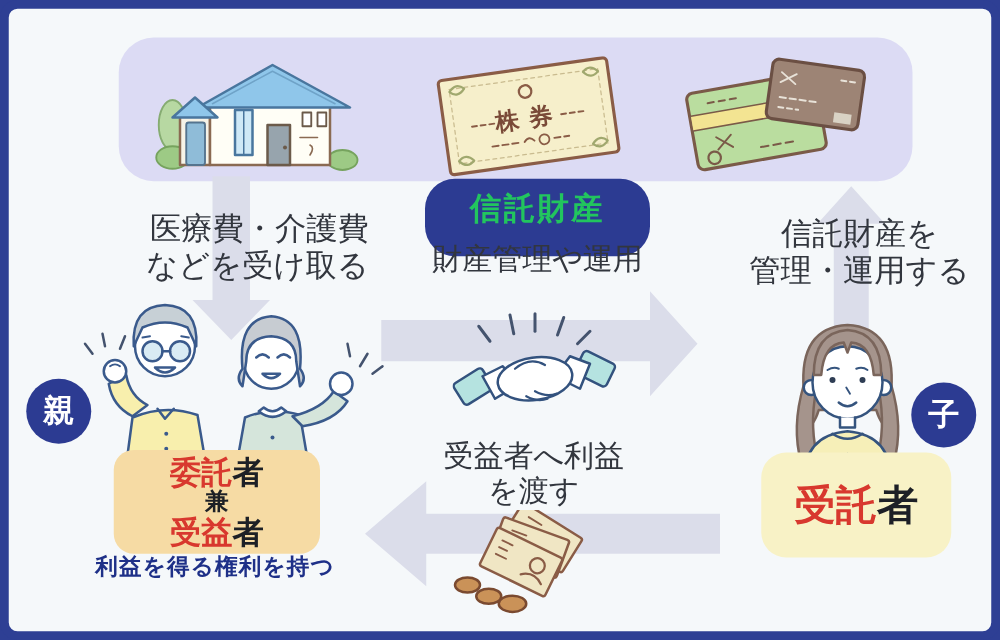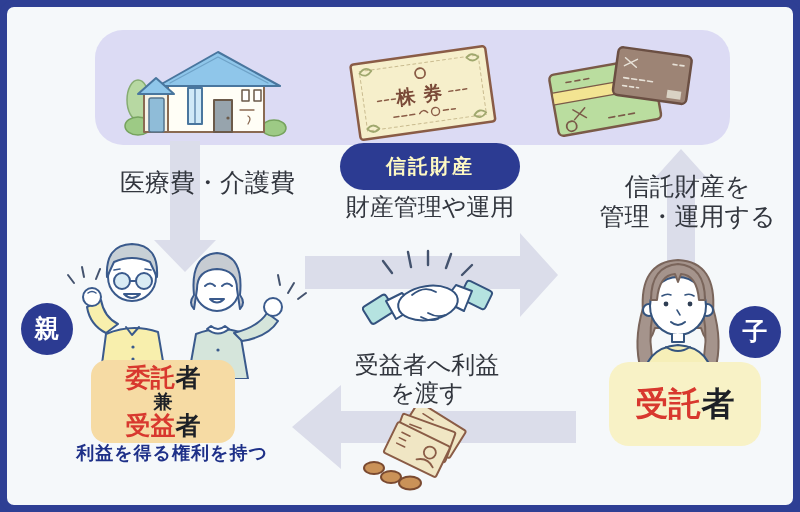--- a/index.html
+++ b/index.html
@@ -6,33 +6,33 @@
     background:var(--frame-navy,#2e3f94);
     font-family:"DejaVu Sans","Liberation Sans",sans-serif;position:relative;}
   .frame{position:absolute;inset:0;box-sizing:border-box;
     background:var(--background,#f5f8fa);
     border:7px solid var(--frame-navy,#2e3f94);border-radius:14px;}
   .banner{position:absolute;left:95px;top:30px;width:635px;height:115px;
     border-radius:28px;background:var(--banner-lavender,#dcdbf4);}
   .arrows{position:absolute;left:0;top:0;width:800px;height:512px;}
   .arrows polygon{fill:var(--arrow-gray,#dbddea);}
   svg.illust{position:absolute;}
-  .badge-pill{position:absolute;left:340px;top:143px;width:180px;height:47px;
-    border-radius:24px;background:var(--badge-navy,#2c3b92);color:#fef9c3;
-    font-size:20px;font-weight:bold;text-align:center;line-height:47px;letter-spacing:2px;}
+  .badge-pill{position:absolute;left:340px;top:143px;width:180px;height:62px;
+    border-radius:24px;background:var(--badge-navy,#2c3b92);color:#22c55e;
+    font-size:25px;font-weight:bold;text-align:center;line-height:47px;letter-spacing:2px;}
   .flow-text{position:absolute;text-align:center;color:var(--text-dark,#32363e);
     font-size:25px;line-height:30px;}
   .flow-text span{display:block;}
   #flow-receive{left:85px;top:168px;width:210px;text-align:right;}
   #flow-entrust{left:330px;top:193px;width:200px;font-size:24px;line-height:28px;}
   #flow-manage{left:590px;top:172px;width:195px;}
   #flow-profit{left:337px;top:351px;width:180px;font-size:24px;line-height:28px;text-align:center;}
   .role-box{position:absolute;display:flex;flex-direction:column;align-items:center;
     justify-content:center;font-weight:bold;color:#1d2026;}
-  #parent-box{left:91px;top:360px;width:144px;height:83px;
+  #parent-box{left:91px;top:360px;width:165px;height:83px;
     background:var(--parent-box-bg,#f6dba4);border-radius:16px;
     font-size:25px;line-height:27px;}
   #parent-box .mid{font-size:19px;line-height:21px;}
   #child-box{left:609px;top:362px;width:152px;height:84px;
     background:var(--child-box-bg,#f8f2c6);border-radius:20px;font-size:33px;}
   .red{color:var(--accent-red,#d8382e);}
   .circle-badge{position:absolute;width:52px;height:52px;border-radius:50%;
     background:var(--badge-navy,#2c3b92);color:#fff;font-size:25px;font-weight:bold;
     text-align:center;line-height:52px;}
   #parent-badge{left:21px;top:303px;}
@@ -217,20 +217,21 @@
       <ellipse cx="29" cy="69" rx="10" ry="6" fill="#ca9258"></ellipse>
       <ellipse cx="48" cy="75" rx="11" ry="6.5" fill="#ca9258"></ellipse>
     </g>
   </g>
 </svg>
 
 <div class="badge-pill">信託財産</div>
 
 <div class="flow-text" id="flow-receive">
   <span>医療費・介護費</span>
+  <span>などを受け取る</span>
 </div>
 <div class="flow-text" id="flow-entrust">
   <span>財産管理や運用</span>
 </div>
 <div class="flow-text" id="flow-manage">
   <span>信託財産を</span>
   <span>管理・運用する</span>
 </div>
 <div class="flow-text" id="flow-profit">
   <span>受益者へ利益</span>

